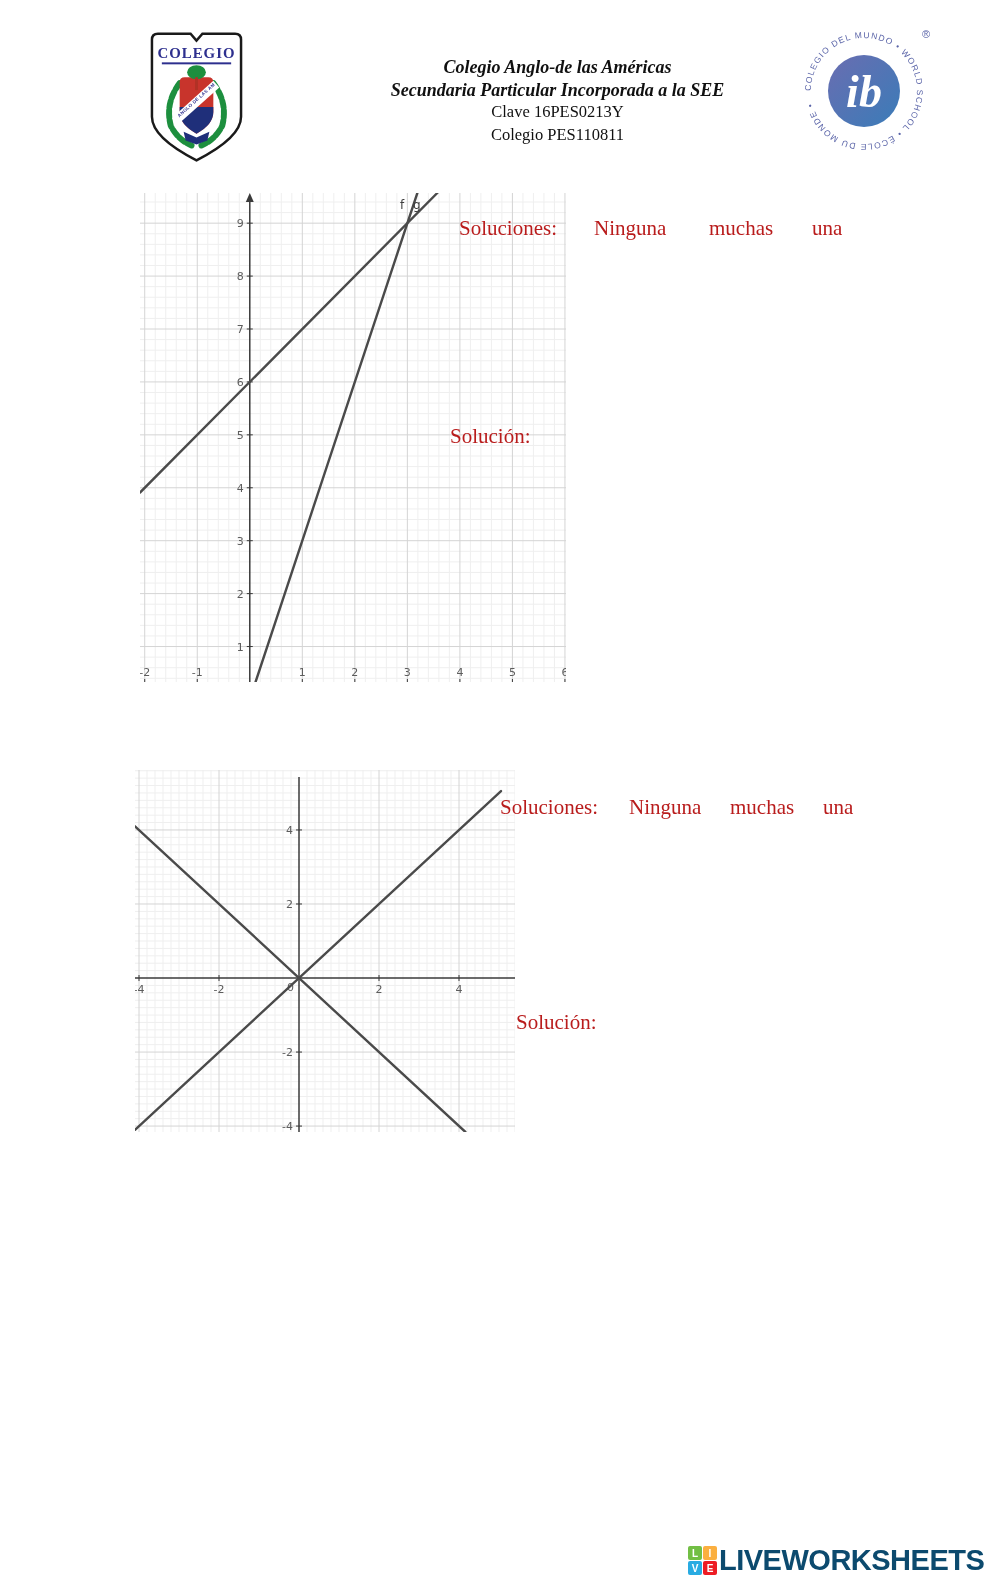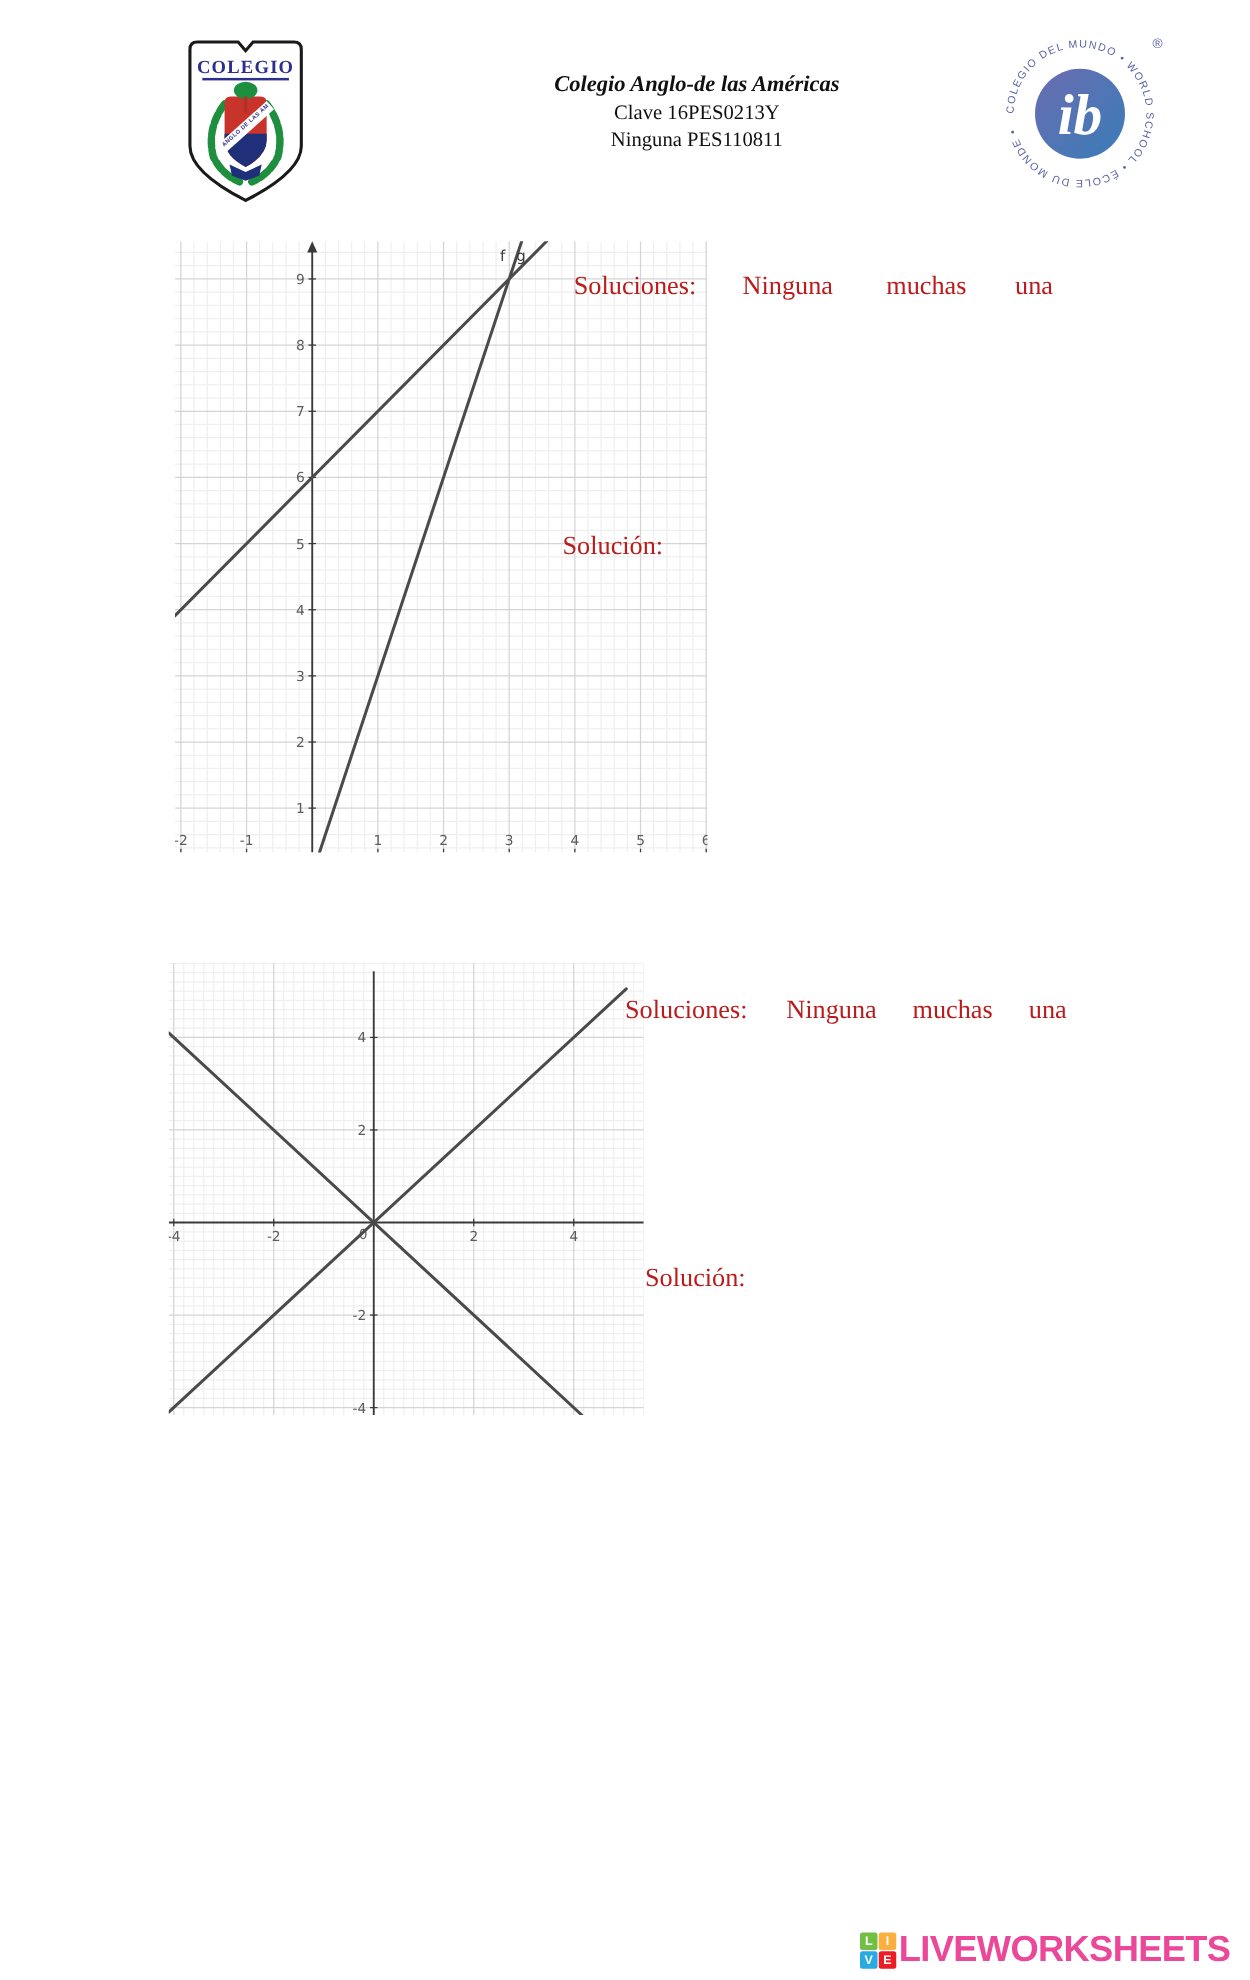--- a/index.html
+++ b/index.html
@@ -54,22 +54,23 @@
       <textPath href="#bandpath" startOffset="2">ANGLO DE LAS AMÉRICAS</textPath>
     </text>
 
     <ellipse cx="50" cy="45" rx="9.5" ry="7" fill="#1d8f3e"></ellipse>
     <rect x="48.6" y="50" width="2.8" height="13" fill="#b03226"></rect>
     <path d="M37 105 L50 111 L63 105 L61 114 L50 118 L39 114 Z" fill="#1f2f7a"></path>
   </svg>
 
   <div class="header-text">
     <div class="ht-italic">Colegio Anglo-de las Américas</div>
+    <div class="ht-italic">Secundaria Particular Incorporada a la SEE</div>
     <div class="ht-bold">Clave 16PES0213Y</div>
-    <div class="ht-bold">Ninguna PES110811</div>
+    <div class="ht-bold">Colegio PES110811</div>
   </div>
 
   <svg class="iblogo" width="150" height="150" viewBox="0 0 150 150">
     <defs>
       <linearGradient id="ibgrad" x1="0" y1="0" x2="1" y2="1">
         <stop offset="0" stop-color="#6a6db1"></stop>
         <stop offset="1" stop-color="#3a7cb8"></stop>
       </linearGradient>
     </defs>
     <path id="ibring" d="M75 78 m-53 0 a53 53 0 1 1 106 0 a53 53 0 1 1 -106 0" fill="none"></path>
@@ -344,15 +345,15 @@
   <span class="qtext qopt" style="left:730px;top:795px;">muchas</span>
   <span class="qtext qopt" style="left:823px;top:795px;">una</span>
   <span class="qtext" style="left:516px;top:1010px;">Solución:</span>
 
   <div class="lw-icon">
     <span class="lw-sq" style="background: rgb(114, 191, 68);">L</span>
     <span class="lw-sq" style="background: rgb(251, 175, 63);">I</span>
     <span class="lw-sq" style="background: rgb(41, 171, 226);">V</span>
     <span class="lw-sq" style="background: rgb(237, 28, 36);">E</span>
   </div>
-  <span class="lw-text" id="lw-brand" style="color: #ec4899;">LIVEWORKSHEETS</span>
+  <span class="lw-text" id="lw-brand" style="color: #0c4a6e;">LIVEWORKSHEETS</span>
 
 </div>
 
 </body></html>

